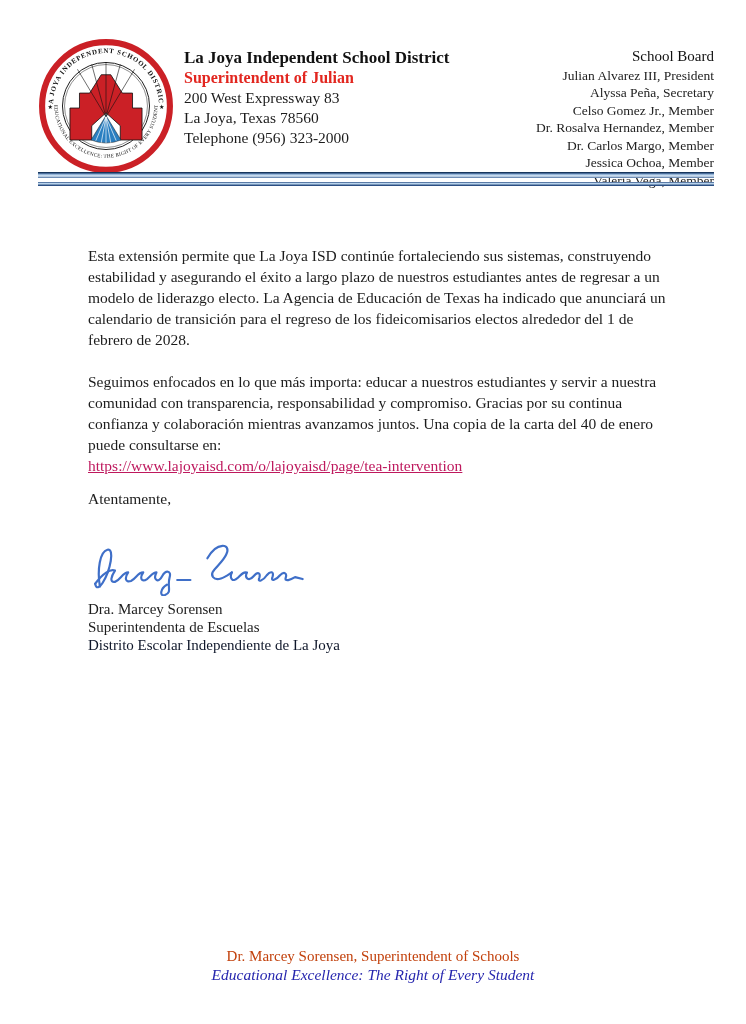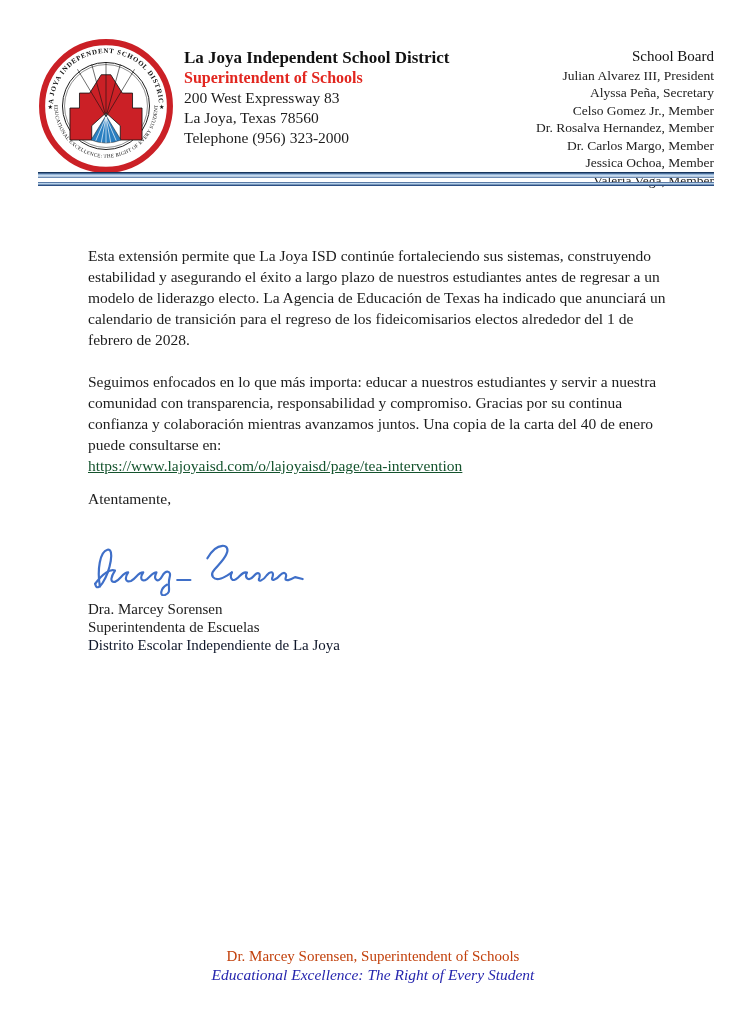--- a/index.html
+++ b/index.html
@@ -58,21 +58,21 @@
   .letter-body {
     position: absolute;
     left: 88px; top: 233px;
     width: 578px;
     font-size: 15.5px;
     line-height: 21px;
   }
   .letter-body p { margin: 12px 0 21px 0; }
   .para2 { margin-bottom: 0 !important; }
   a.letter-link {
-    color: #14532d;
+    color: #be185d;
     cursor: pointer;
   }
   .closing { margin-top: 23px; }
   .signature-wrap { margin-top: 12px; height: 66px; }
   .signature-wrap svg { display: block; }
   .signer-block { margin-top: 4px; font-size: 15px; line-height: 18px; }
   .signer-org { color: #0f172a; }
 
   
   .page-footer {
@@ -132,21 +132,21 @@
               <line x1="100" y1="116" x2="107" y2="154"></line>
               <line x1="100" y1="116" x2="115" y2="151"></line>
             </g>
           </g>
         </g>
       </svg>
     </div>
 
     <div class="district-info">
       <div class="district-name">La Joya Independent School District</div>
-      <div class="office-title">Superintendent of Schools</div>
+      <div class="office-title">Superintendent of Julian</div>
       <div>200 West Expressway 83</div>
       <div>La Joya, Texas 78560</div>
       <div>Telephone (956) 323-2000</div>
     </div>
 
     <div class="board">
       <div class="board-title">School Board</div>
 
         <div>Julian Alvarez III, President</div>
 

